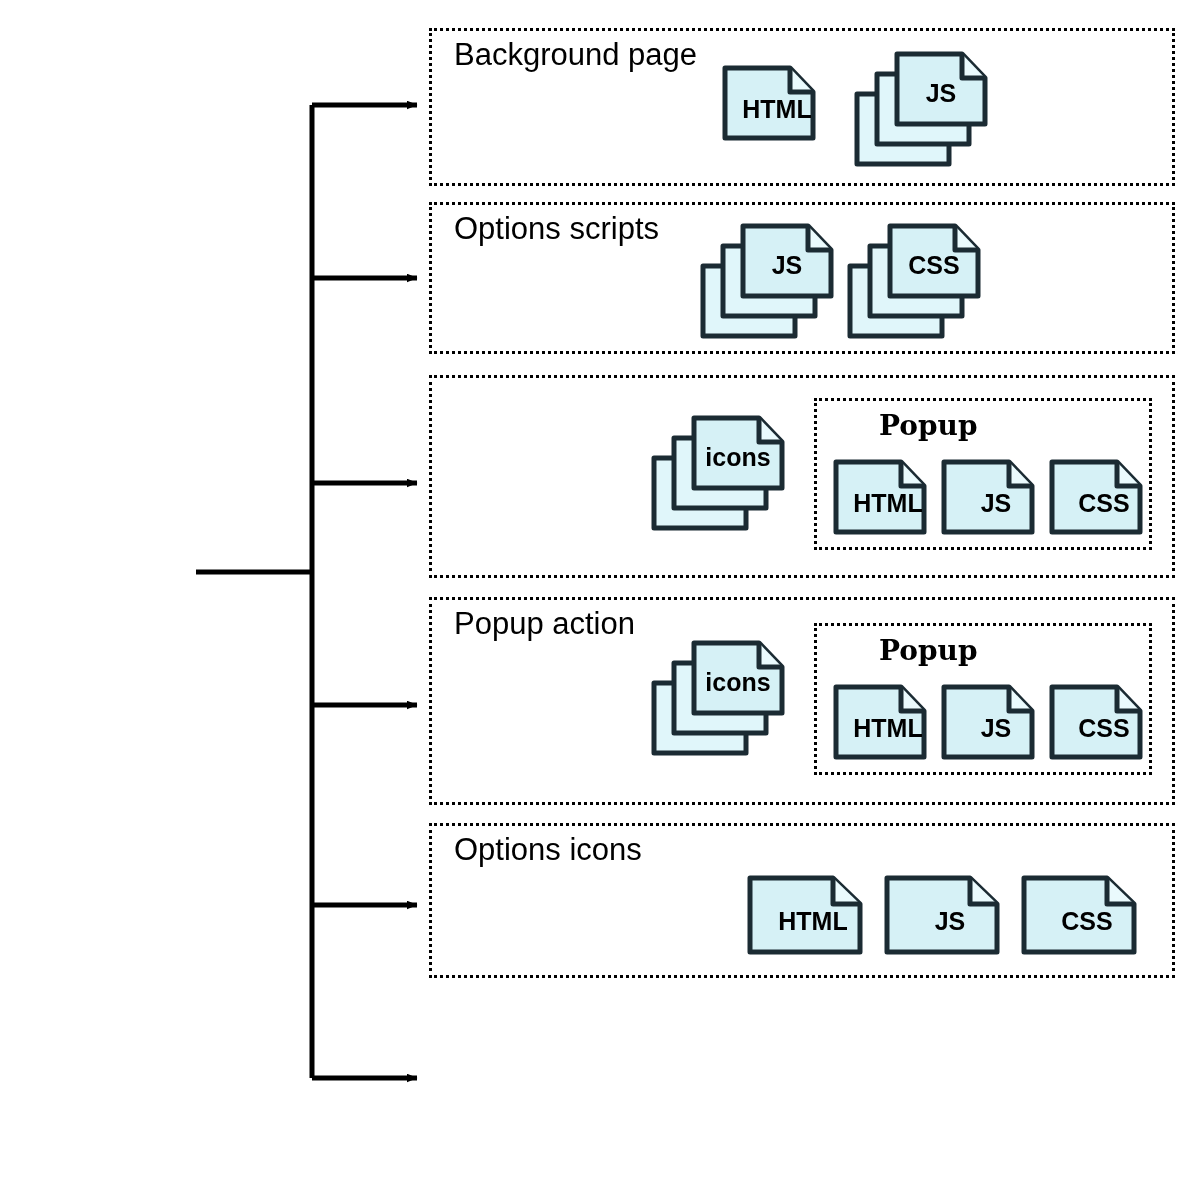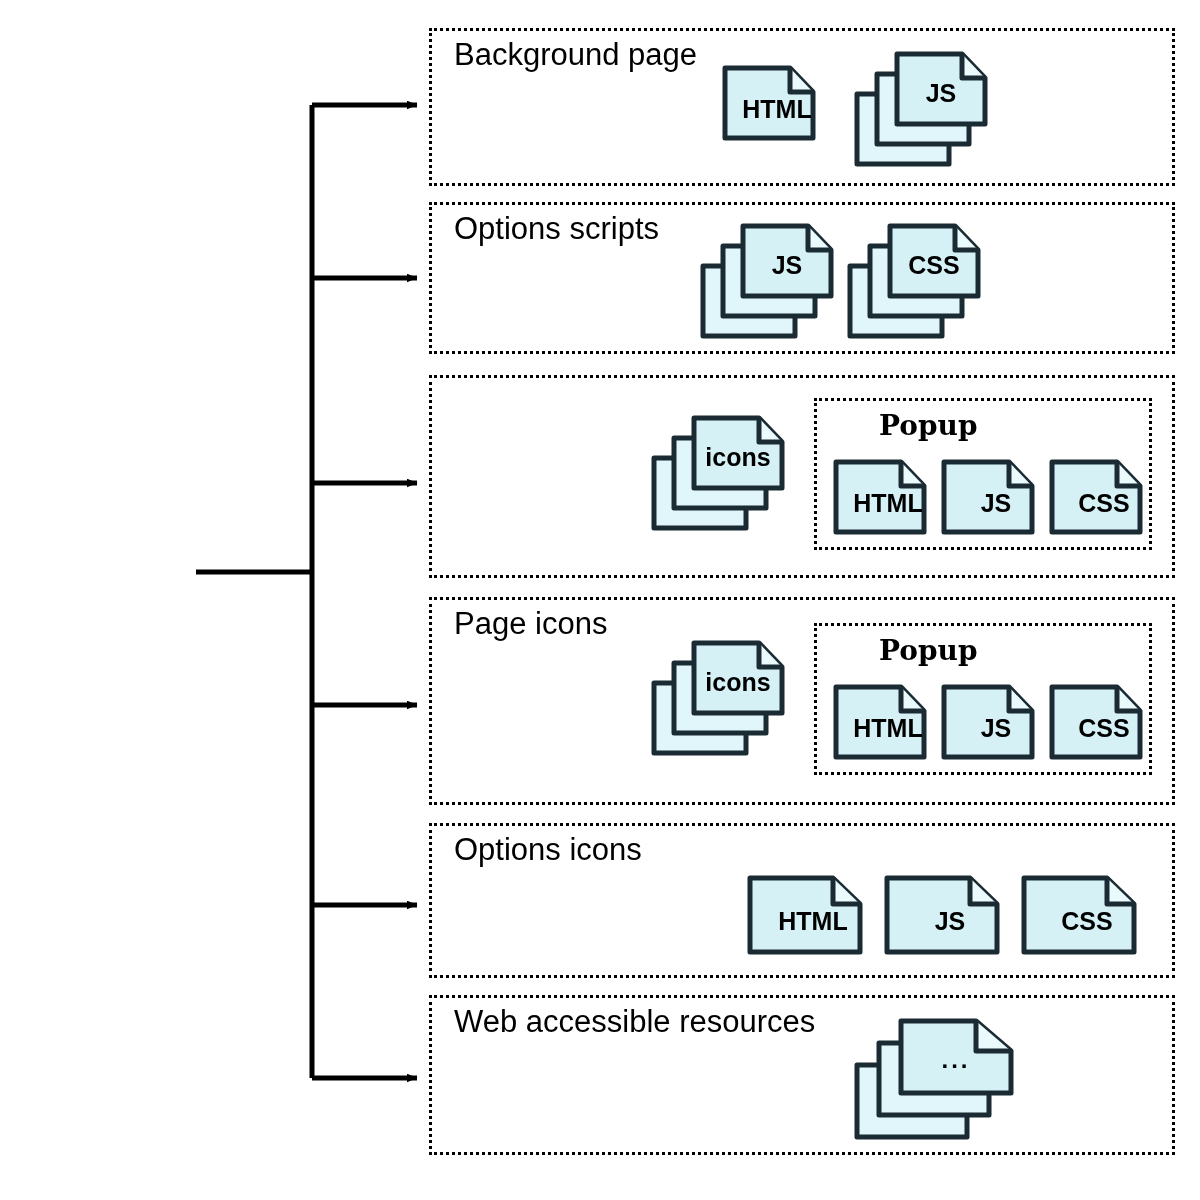--- a/index.html
+++ b/index.html
@@ -222,21 +222,21 @@
         <svg width="94" height="76" viewBox="0 0 94 76">
           <path d="M3,3 H68 L91,27 V73 H3 Z" fill="#d6f1f6" stroke="#1b2b33" stroke-width="5" stroke-linejoin="round"></path>
           <path d="M68,3 V27 H91" fill="#eafafd" stroke="#1b2b33" stroke-width="5" stroke-linejoin="round"></path>
         </svg>
         <div class="doc-label" style="top:30px;">CSS</div>
       </div>
     </div>
   </div>
 
   <div class="section-box" style="top:597px; height:208px;">
-    <div class="section-title">Page icons</div>
+    <div class="section-title">Popup action</div>
 
     <div class="doc-stack" style="left:219px; top:40px; width:134px; height:116px;">
       <svg width="134" height="116" viewBox="0 0 134 116">
         <rect x="3" y="43" width="92" height="70" fill="#e0f6fa" stroke="#1b2b33" stroke-width="5" stroke-linejoin="round"></rect>
         <rect x="23" y="23" width="92" height="70" fill="#e0f6fa" stroke="#1b2b33" stroke-width="5" stroke-linejoin="round"></rect>
         <path d="M43,3 H108 L131,27 V73 H43 Z" fill="#d6f1f6" stroke="#1b2b33" stroke-width="5" stroke-linejoin="round"></path>
         <path d="M108,3 V27 H131" fill="#eafafd" stroke="#1b2b33" stroke-width="5" stroke-linejoin="round"></path>
       </svg>
       <div class="doc-label" style="top:28px; left:43px; width:88px;">icons</div>
     </div>
@@ -291,27 +291,14 @@
 
     <div class="doc" style="left:589px; top:49px; width:116px; height:80px;">
       <svg width="116" height="80" viewBox="0 0 116 80">
         <path d="M3,3 H86 L113,29 V77 H3 Z" fill="#d6f1f6" stroke="#1b2b33" stroke-width="5" stroke-linejoin="round"></path>
         <path d="M86,3 V29 H113" fill="#eafafd" stroke="#1b2b33" stroke-width="5" stroke-linejoin="round"></path>
       </svg>
       <div class="doc-label" style="top:32px;">CSS</div>
     </div>
   </div>
 
-  <div class="section-box" style="top:995px; height:160px;">
-    <div class="section-title">Web accessible resources</div>
-
-    <div class="doc-stack" style="left:422px; top:20px; width:160px; height:122px;">
-      <svg width="160" height="122" viewBox="0 0 160 122">
-        <rect x="3" y="47" width="110" height="72" fill="#e0f6fa" stroke="#1b2b33" stroke-width="5" stroke-linejoin="round"></rect>
-        <rect x="25" y="25" width="110" height="72" fill="#e0f6fa" stroke="#1b2b33" stroke-width="5" stroke-linejoin="round"></rect>
-        <path d="M47,3 H122 L157,33 V75 H47 Z" fill="#d6f1f6" stroke="#1b2b33" stroke-width="5" stroke-linejoin="round"></path>
-        <path d="M122,3 V33 H157" fill="#eafafd" stroke="#1b2b33" stroke-width="5" stroke-linejoin="round"></path>
-      </svg>
-      <div class="doc-dots" style="top:28px; left:47px; width:110px;">...</div>
-    </div>
-  </div>
 
 </div>
 
 </body></html>

